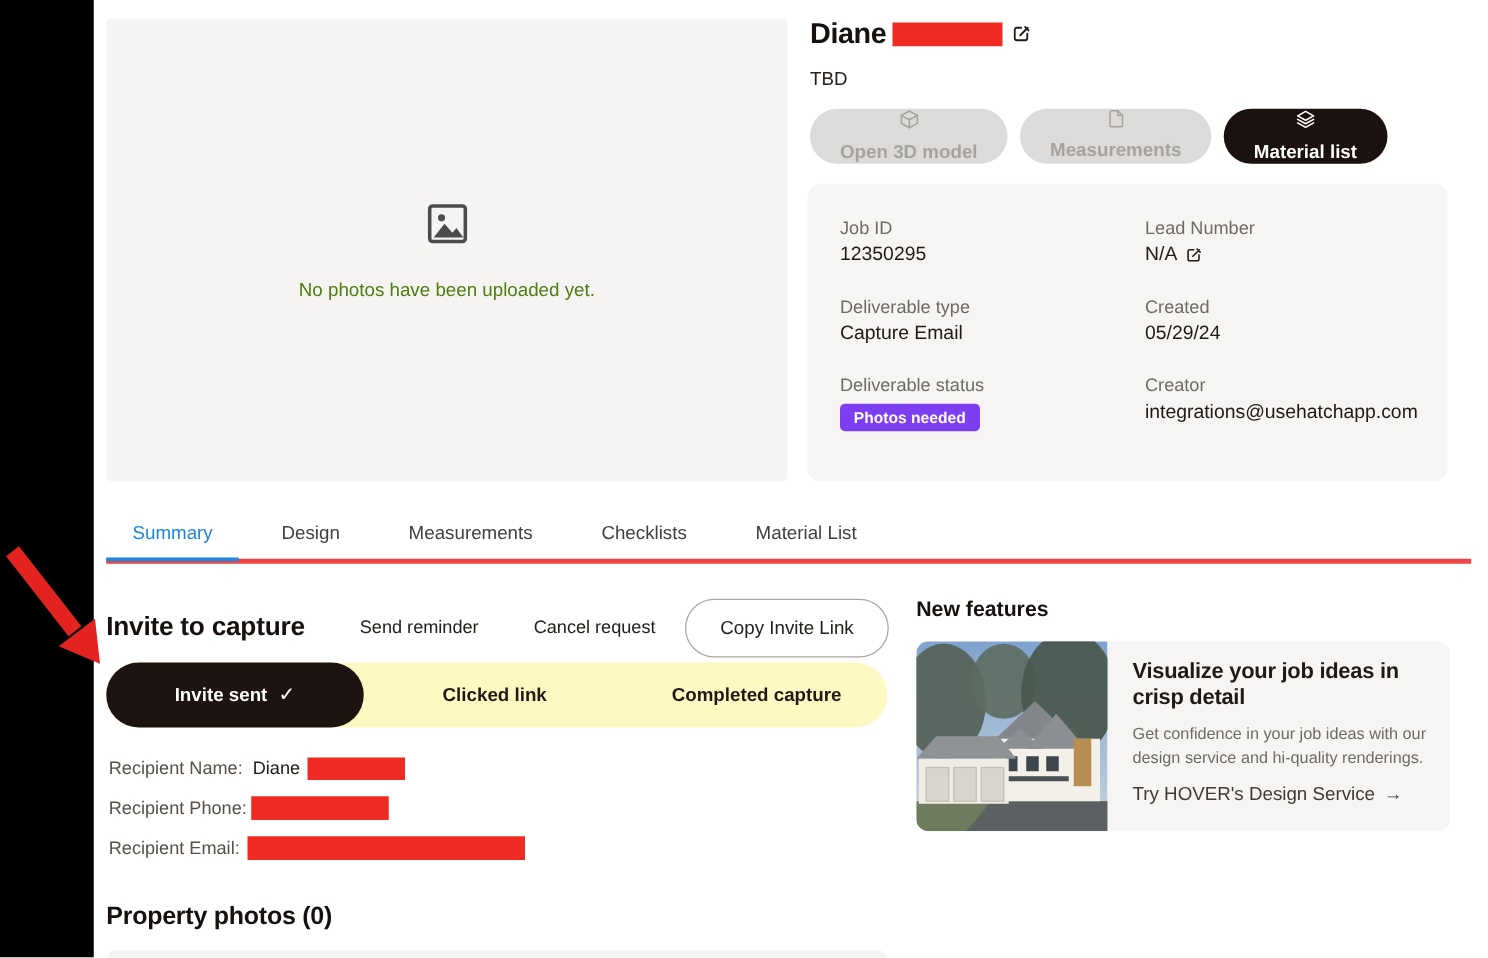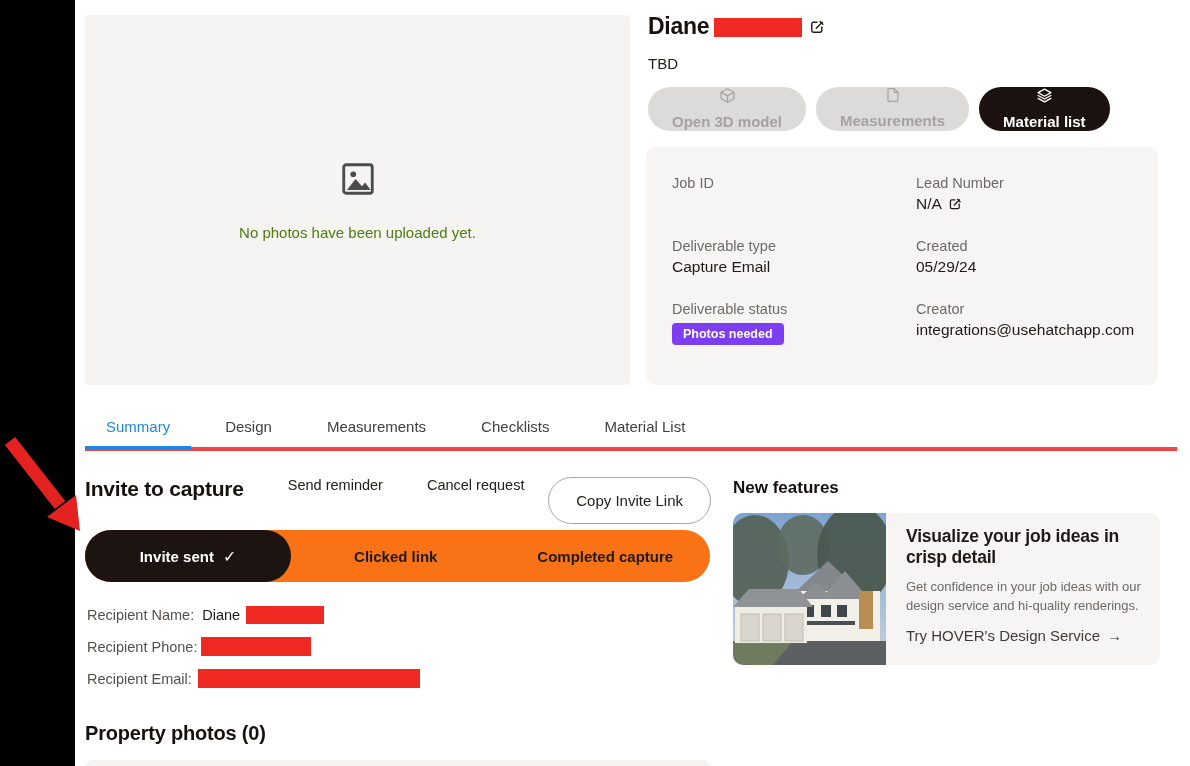--- a/index.html
+++ b/index.html
@@ -64,32 +64,32 @@
   .tab {
     position:relative; padding:0 21px; margin-right:13px;
     display:flex; align-items:center; font-size:15px; color:#404040; cursor:pointer;
   }
   .tab.active { color:#1d87e4; }
   .tab.active::after {
     content:""; position:absolute; left:0; right:0; bottom:-2px; height:3px; background:#1d87e4;
   }
 
   
-  .invite-head { position:absolute; left:85px; top:477px; width:626px; height:50px; display:flex; }
+  .invite-head { position:absolute; left:85px; top:477px; width:626px; height:50px; display:flex; align-items:center; }
   .invite-head h2 { font-size:21px; font-weight:800; letter-spacing:-0.2px; color:#16110e; }
   .invite-head a { font-size:14.5px; color:#24201c; margin-left:44px; cursor:pointer; text-decoration:none; }
   .copy-btn {
     margin-left:auto; height:47px; padding:0 27px; background:#fff;
     border:1px solid #a9a6a2; border-radius:24px;
     font-family:inherit; font-size:15px; color:#24201c; cursor:pointer;
   }
 
   .progress {
     position:absolute; left:85px; top:530px; width:625px; height:52px;
-    background:#f97316; border-radius:26px; display:flex; align-items:center;
+    background:#fef9c3; border-radius:26px; display:flex; align-items:center;
   }
   .seg { flex:1; text-align:center; font-size:15px; font-weight:700; color:#1f1a16; }
   .seg.done {
     flex:none; width:206px; height:52px; background:#1d1412; color:#fff;
     border-radius:26px; display:flex; align-items:center; justify-content:center; gap:9px;
   }
   .seg.done .check { font-weight:400; font-size:16px; }
 
   .recipients { position:absolute; left:87px; top:605px;text-align:center; }
   .rec-row { display:flex; align-items:center; height:19px; margin-bottom:13px; font-size:14.5px; }
@@ -178,20 +178,21 @@
         <path d="M3 16 L12 21 L21 16"></path>
       </svg>
     </span>
     <span>Material list</span>
   </button>
 </div>
 
 <section class="info-card">
   <div class="field">
     <div class="label">Job ID</div>
+    <div class="value">12350295</div>
   </div>
   <div class="field">
     <div class="label">Lead Number</div>
     <div class="value">
       <span>N/A</span>
       <span>
         <svg class="icn" width="14" height="14" viewBox="0 0 20 20" stroke="#1f1a16">
           <path d="M10 4 H5.5 A2 2 0 0 0 3.5 6 V14.5 A2 2 0 0 0 5.5 16.5 H14 A2 2 0 0 0 16 14.5 V10"></path>
           <path d="M9 11.5 L16.5 4 M13.8 3.2 L17.3 6.7"></path>
         </svg>

